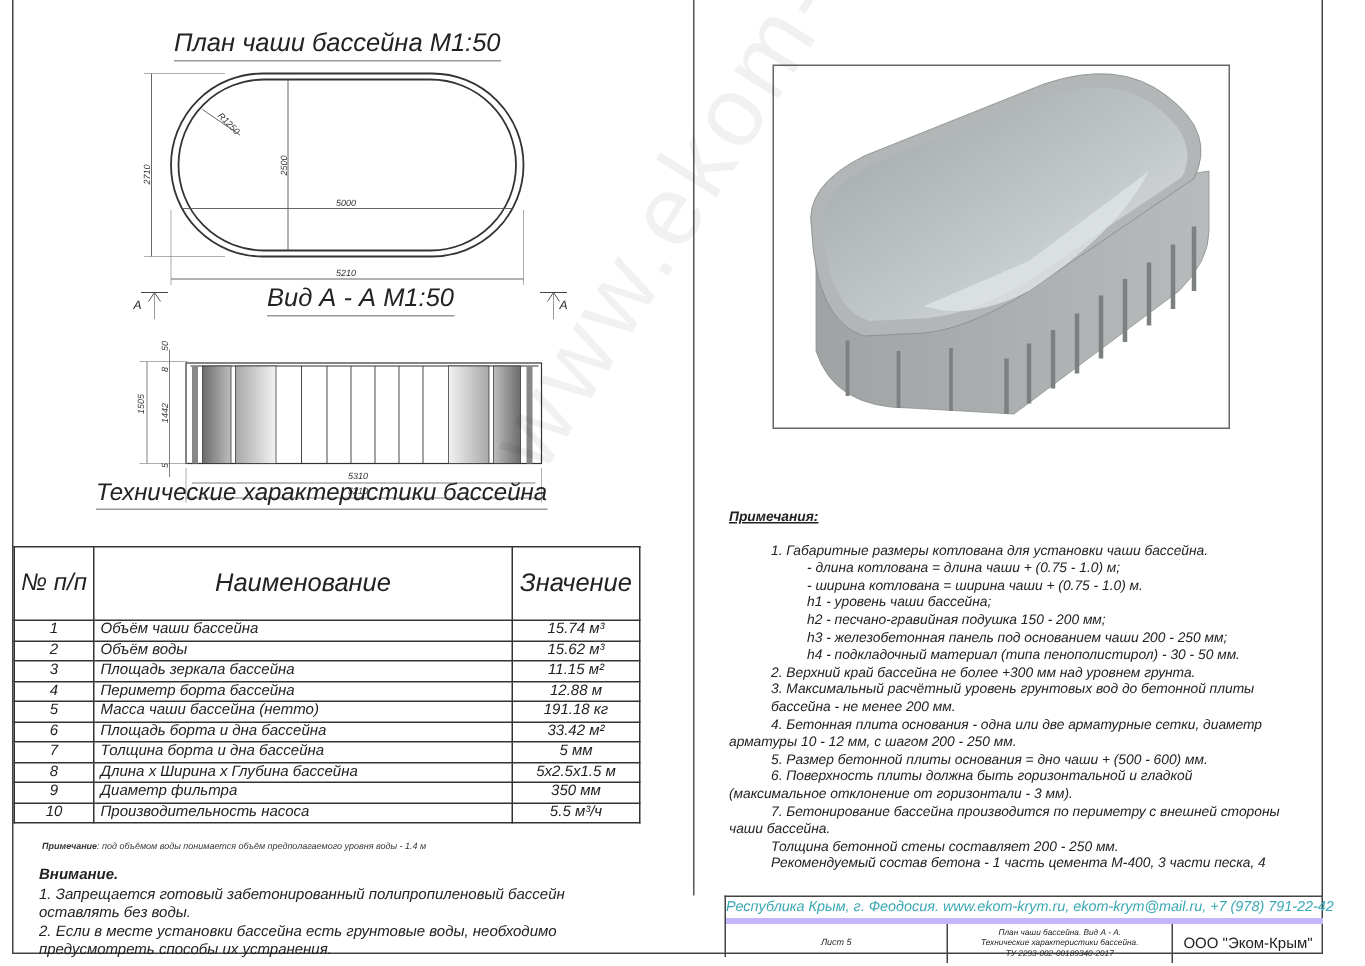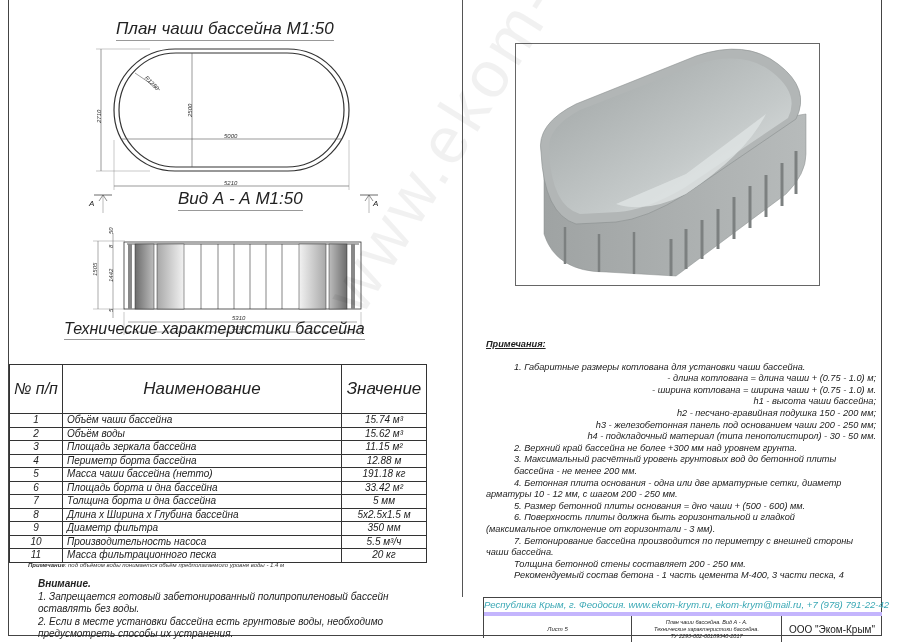--- a/index.html
+++ b/index.html
@@ -9,27 +9,27 @@
   .frame { position:absolute; left:8px; top:-2px; width:874px; height:638px; border:1px solid #444; box-sizing:border-box; }
   .title { position:absolute; font-size:17px; color:#222; border-bottom:1px solid #999; padding-bottom:1px; white-space:nowrap; }
   .dim { position:absolute; font-size:6px; color:#333; font-style:italic; white-space:nowrap; }
   .vdim { position:absolute; font-size:6px; color:#333; transform:rotate(-90deg); transform-origin:left top; white-space:nowrap; }
   table.spec { position:absolute; left:9px; top:364px; width:418px; border-collapse:collapse; font-size:10px; }
   table.spec td, table.spec th { border:1px solid #333; padding:0 4px; height:12.5px; line-height:12px; font-weight:normal;margin-top:32px; }
   table.spec th { height:48px; font-size:17px; }
   table.spec th.num { font-size:16px; line-height:20px; }
   table.spec td.c { text-align:center; }
   .note-small { position:absolute; left:28px; top:562px; font-size:6px; color:#333; white-space:nowrap; }
-  .attention { position:absolute; left:38px; top:578px; font-size:10px; line-height:12.5px; color:#222; }
+  .attention { position:absolute; left:26px; top:578px; font-size:10px; line-height:12.5px; color:#222; }
   .attention b { font-size:10px; }
   .notes { position:absolute; left:486px; top:339px; font-size:9.2px; line-height:11.6px; color:#222; width:390px; }
   .notes .hdr { font-weight:bold; text-decoration:underline; margin-bottom:11px; }
   .notes p { margin:0; white-space:nowrap; }
   .i1 { padding-left:28px; }
-  .i2 { padding-left:52px;text-align:right; }
+  .i2 { padding-left:52px; }
   .i0 { padding-left:0; }
   .tblock { position:absolute; left:483px; top:597px; width:399px; height:41px; border-top:1px solid #444; border-left:1px solid #444; box-sizing:border-box; }
   .tblock .contact { height:14px; line-height:14px; font-size:9.6px; color:#3aa8b5; text-align:center; border-bottom:4px solid #c4b5fd; white-space:nowrap; }
   .tblock .row { display:flex; height:26px; }
   .tblock .cell { display:flex; align-items:center; justify-content:center; text-align:center; box-sizing:border-box; }
   .tblock .c1 { width:148px; border-right:1px solid #444; font-size:6px; }
   .tblock .c2 { width:150px; border-right:1px solid #444; font-size:5.5px; line-height:7px; flex-direction:column; }
   .tblock .c3 { flex:1; font-size:10px; font-style:normal; }
   .photo { position:absolute; left:515px; top:43px; width:305px; height:243px; border:1px solid #666; box-sizing:border-box; background:#fff; }
   .watermark { position:absolute; left:310px; top:285px; font-size:66px; color:rgba(0,0,0,0.055); transform:rotate(-58deg); transform-origin:left top; white-space:nowrap; font-style:normal; letter-spacing:4px; pointer-events:none; }
@@ -189,25 +189,20 @@
       </tr>
   <tr>
         <td class="c">9</td>
         <td>Диаметр фильтра</td>
         <td class="c">350 мм</td>
       </tr>
   <tr>
         <td class="c">10</td>
         <td>Производительность насоса</td>
         <td class="c">5.5 м³/ч</td>
-      </tr>
-  <tr>
-        <td class="c">11</td>
-        <td>Масса фильтрационного песка</td>
-        <td class="c">20 кг</td>
       </tr>
 </tbody>
   </table>
 <div class="note-small"><b>Примечание</b><span>: под объёмом воды понимается объём предполагаемого уровня воды - 1.4 м</span></div>
 
 <div class="attention">
   <b>Внимание.</b><br>
   <span>1. Запрещается готовый забетонированный полипропиленовый бассейн</span><br>
   <span>оставлять без воды.</span><br>
   <span>2. Если в месте установки бассейна есть грунтовые воды, необходимо</span><br>
@@ -253,21 +248,21 @@
       <line x1="118" y1="188" x2="118" y2="230"></line>
     </g>
   </svg>
 </div>
 
 <div class="notes">
   <div class="hdr">Примечания:</div>
   <p class="i1">1. Габаритные размеры котлована для установки чаши бассейна.</p>
   <p class="i2">- длина котлована = длина чаши + (0.75 - 1.0) м;</p>
   <p class="i2">- ширина котлована = ширина чаши + (0.75 - 1.0) м.</p>
-  <p class="i2">h1 - высота чаши бассейна;</p>
+  <p class="i2">h1 - уровень чаши бассейна;</p>
   <p class="i2">h2 - песчано-гравийная подушка 150 - 200 мм;</p>
   <p class="i2">h3 - железобетонная панель под основанием чаши 200 - 250 мм;</p>
   <p class="i2">h4 - подкладочный материал (типа пенополистирол) - 30 - 50 мм.</p>
   <p class="i1">2. Верхний край бассейна не более +300 мм над уровнем грунта.</p>
   <p class="i1">3. Максимальный расчётный уровень грунтовых вод до бетонной плиты</p>
   <p class="i1">бассейна - не менее 200 мм.</p>
   <p class="i1">4. Бетонная плита основания - одна или две арматурные сетки, диаметр</p>
   <p class="i0">арматуры 10 - 12 мм, с шагом 200 - 250 мм.</p>
   <p class="i1">5. Размер бетонной плиты основания = дно чаши + (500 - 600) мм.</p>
   <p class="i1">6. Поверхность плиты должна быть горизонтальной и гладкой</p>

